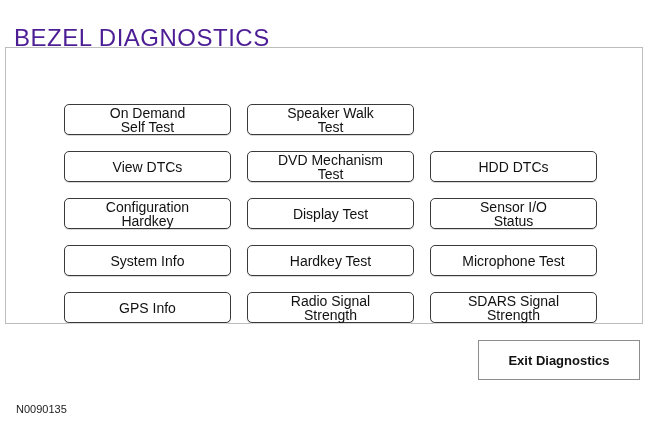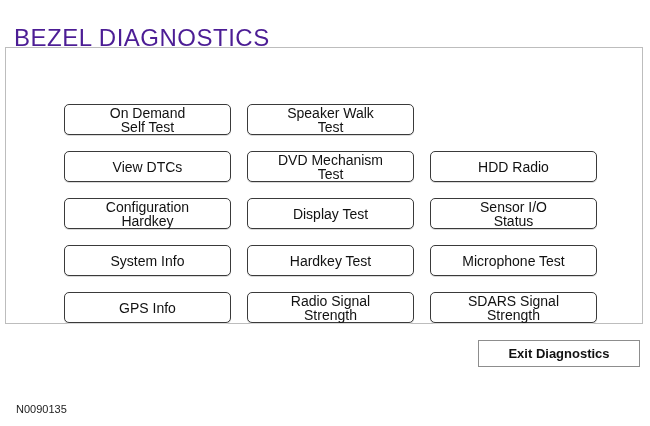--- a/index.html
+++ b/index.html
@@ -67,21 +67,21 @@
   .r1 { grid-row: 1; }
   .r2 { grid-row: 2; }
   .r3 { grid-row: 3; }
   .r4 { grid-row: 4; }
   .r5 { grid-row: 5; }
   #exit-btn {
     position: absolute;
     left: 478px;
     top: 340px;
     width: 162px;
-    height: 27px;
+    height: 40px;
     border: 1px solid #8d8d8d;
     background: #ffffff;
     display: flex;
     align-items: center;
     justify-content: center;
     font-size: 13px;
     font-weight: bold;
     color: #111111;
     cursor: pointer;
     box-sizing: border-box;
@@ -115,21 +115,21 @@
 
     <div class="diag-btn c2 r1">Speaker Walk
 Test</div>
     <div class="diag-btn c2 r2">DVD Mechanism
 Test</div>
     <div class="diag-btn c2 r3">Display Test</div>
     <div class="diag-btn c2 r4">Hardkey Test</div>
     <div class="diag-btn c2 r5">Radio Signal
 Strength</div>
 
-    <div class="diag-btn c3 r2">HDD Radio</div>
+    <div class="diag-btn c3 r2">HDD DTCs</div>
     <div class="diag-btn c3 r3">Sensor I/O
 Status</div>
     <div class="diag-btn c3 r4">Microphone Test</div>
     <div class="diag-btn c3 r5">SDARS Signal
 Strength</div>
   </div>
 
   <div id="exit-btn">Exit Diagnostics</div>
 
   <div id="figure-label">N0090135</div>

